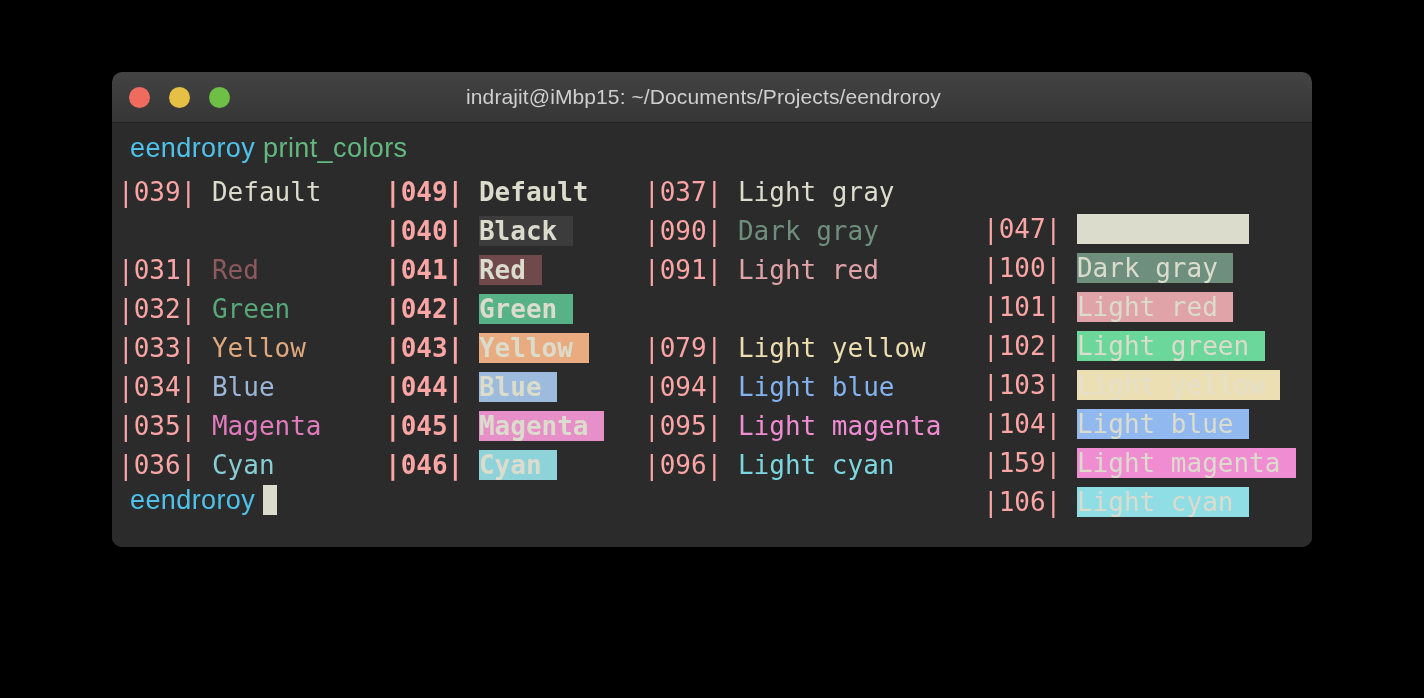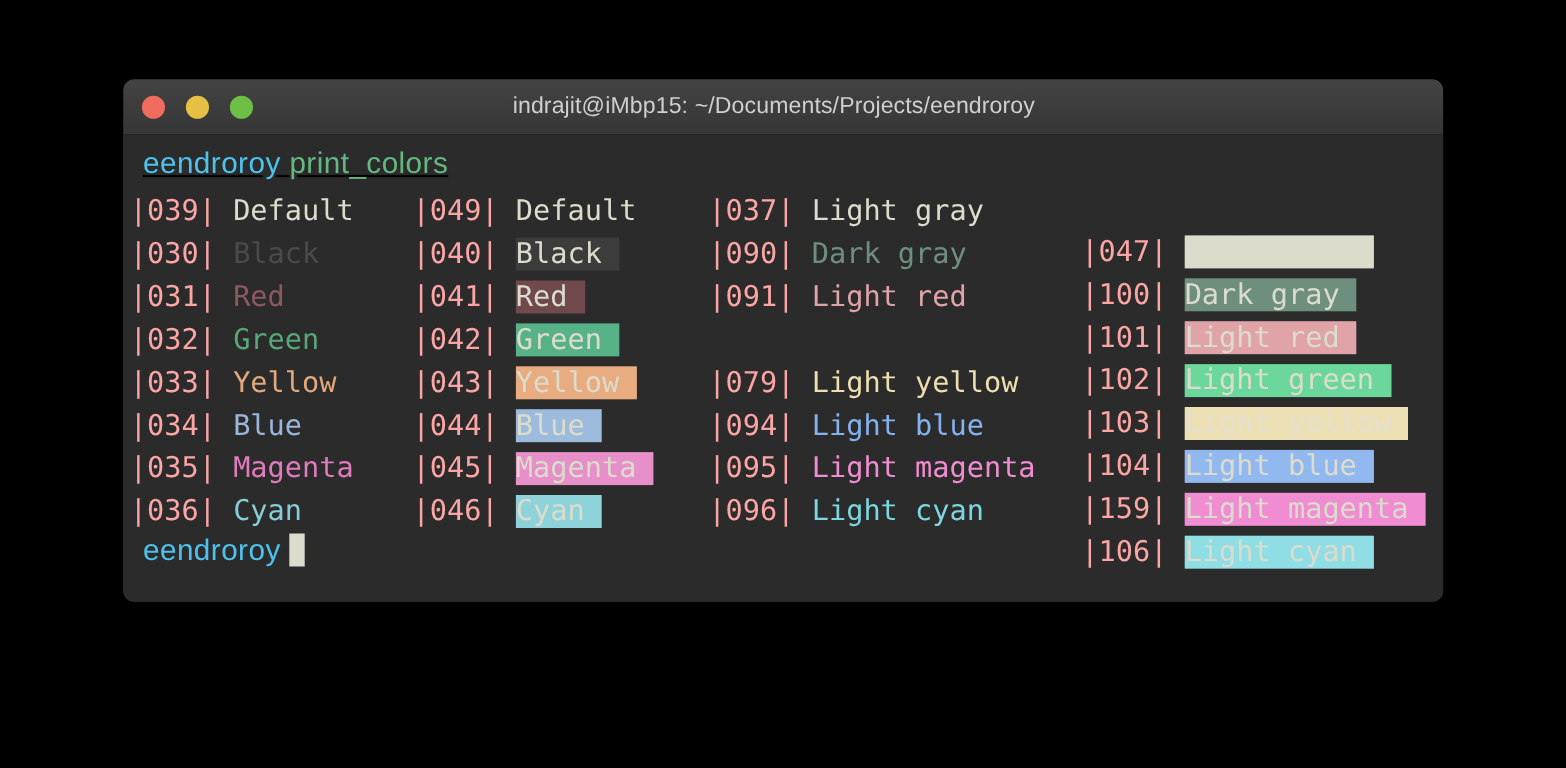--- a/index.html
+++ b/index.html
@@ -75,21 +75,21 @@
 
   
   .prompt-line {
     position: absolute;
     left: 18px;
     font-family: "Liberation Sans", sans-serif;
     font-size: 27px;
     white-space: pre;
     letter-spacing: 0.4px;
   }
-  #prompt-top { top: 10px; text-decoration: underline; }
+  #prompt-top { top: 10px; }
   #prompt-bottom { top: 362px; }
 
   .prompt-user { color: #4ec2ea; }
   .prompt-cmd  { color: #63b87f; }
   .cursor-block {
     display: inline-block;
     width: 14px;
     height: 30px;
     background: #dcdccd;
     vertical-align: -6px;
@@ -111,21 +111,21 @@
   .cell {
     position: absolute;
     top: 0;
     height: 39px;
     line-height: 39px;
     font-family: "DejaVu Sans Mono", monospace;
     font-size: 26px;
     white-space: pre;
   }
   .cell-col-0 { left: 6px; }
-  .cell-col-1 { left: 263px; }
+  .cell-col-1 { left: 273px; font-weight: bold; }
   .cell-col-2 { left: 532px; }
   .cell-col-3 { left: 871px; margin-top: 37px; }
 
   .code {
     color: #fca5a5;
   }
   .swatch {
     padding: 0;
   }
 </style>
@@ -148,21 +148,20 @@
     <div class="prompt-line" id="prompt-top"><span class="prompt-user">eendroroy</span><span> </span><span class="prompt-cmd">print_colors</span></div>
 
     <div id="color-table">
         <div class="color-row">
           <div class="cell cell-col-0"><span class="code">|039|</span><span> </span><span class="swatch" style="color: rgb(220, 220, 205);">Default </span></div>
           <div class="cell cell-col-1"><span class="code">|049|</span><span> </span><span class="swatch" style="color: rgb(220, 220, 205);">Default </span></div>
           <div class="cell cell-col-2"><span class="code">|037|</span><span> </span><span class="swatch" style="color: rgb(220, 220, 205);">Light gray </span></div>
           <div class="cell cell-col-3"><span class="code">|047|</span><span> </span><span class="swatch" style="color: rgb(220, 220, 205); background-color: rgb(220, 220, 205);">Light gray </span></div>
         </div>
         <div class="color-row">
-          <div class="cell cell-col-0"><span class="code">|030|</span><span> </span><span class="swatch" style="color: rgb(74, 74, 74);">Black </span></div>
           <div class="cell cell-col-1"><span class="code">|040|</span><span> </span><span class="swatch" style="color: rgb(220, 220, 205); background-color: rgb(60, 60, 60);">Black </span></div>
           <div class="cell cell-col-2"><span class="code">|090|</span><span> </span><span class="swatch" style="color: rgb(111, 143, 126);">Dark gray </span></div>
           <div class="cell cell-col-3"><span class="code">|100|</span><span> </span><span class="swatch" style="color: rgb(220, 220, 205); background-color: rgb(111, 143, 126);">Dark gray </span></div>
         </div>
         <div class="color-row">
           <div class="cell cell-col-0"><span class="code">|031|</span><span> </span><span class="swatch" style="color: rgb(140, 90, 94);">Red </span></div>
           <div class="cell cell-col-1"><span class="code">|041|</span><span> </span><span class="swatch" style="color: rgb(220, 220, 205); background-color: rgb(112, 73, 77);">Red </span></div>
           <div class="cell cell-col-2"><span class="code">|091|</span><span> </span><span class="swatch" style="color: rgb(224, 163, 168);">Light red </span></div>
           <div class="cell cell-col-3"><span class="code">|101|</span><span> </span><span class="swatch" style="color: rgb(220, 220, 205); background-color: rgb(224, 163, 168);">Light red </span></div>
         </div>

